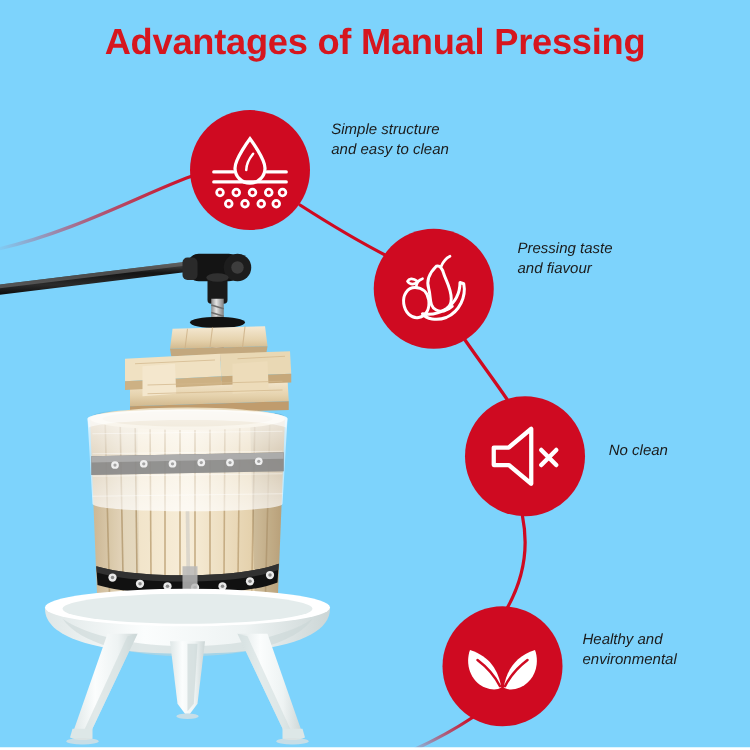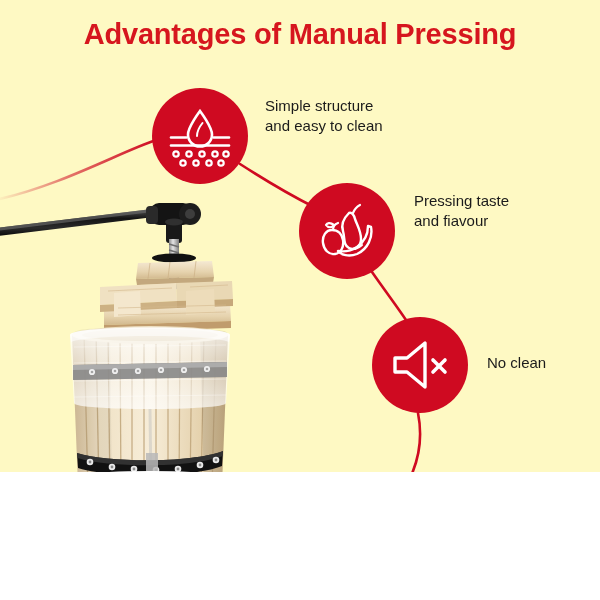--- a/index.html
+++ b/index.html
@@ -6,22 +6,22 @@
     margin: 0;
     padding: 0;
     background: #ffffff;
   }
   body {
     font-family: "Liberation Sans", sans-serif;
   }
   #infographic {
     position: relative;
     width: 600px;
-    height: 472px;
-    background: #fef9c3;
+    height: 598px;
+    background: #7dd3fc;
     overflow: hidden;
   }
 
   
   #page-title {
     position: absolute;
     left: 0;
     top: 18px;
     width: 600px;
     text-align: center;
@@ -50,21 +50,22 @@
     background: #cf0a21;
     display: flex;
     align-items: center;
     justify-content: center;
   }
   .feature-icon { display: block; }
 
   .feature-label {
     position: absolute;
     font-family: "Liberation Sans", sans-serif;
-    font-size: 15px;
+    font-style: italic;
+    font-size: 12px;
     line-height: 1.33;
     color: #1b1b1b;
     white-space: pre-line;
   }
 
   
   #product-image {
     position: absolute;
     left: 0;
     top: 195px;
@@ -157,20 +158,22 @@
   <div class="feature-label" style="left:487px; top:353px;">No clean</div>
 
   <div class="feature-circle" style="left:354px; top:485px; width:96px; height:96px;">
     <svg class="feature-icon" width="68" height="60" viewBox="0 0 68 60" xmlns="http://www.w3.org/2000/svg">
       <path d="M33 47 C 31 34, 24 22, 8 17 C 4 28, 8 42, 20 47 C 25 49, 30 49, 33 47 Z" fill="#ffffff"></path>
       <path d="M35 47 C 37 34, 44 22, 60 17 C 64 28, 60 42, 48 47 C 43 49, 38 49, 35 47 Z" fill="#ffffff"></path>
       <path d="M14 25 C 22 31, 28 38, 32 46" fill="none" stroke="#cf0a21" stroke-width="2" stroke-linecap="round"></path>
       <path d="M54 25 C 46 31, 40 38, 36 46" fill="none" stroke="#cf0a21" stroke-width="2" stroke-linecap="round"></path>
     </svg>
   </div>
+  <div class="feature-label" style="left:466px; top:504px;">Healthy and
+environmental</div>
 
   <div id="product-image">
     <svg id="product-svg" width="300" height="405" viewBox="0 0 300 405" xmlns="http://www.w3.org/2000/svg">
       <defs>
         <linearGradient id="woodV" x1="0" y1="0" x2="1" y2="0">
           <stop offset="0" stop-color="#d6bf99"></stop>
           <stop offset="0.18" stop-color="#f0e2c6"></stop>
           <stop offset="0.50" stop-color="#f7edd8"></stop>
           <stop offset="0.82" stop-color="#e5d2ae"></stop>
           <stop offset="1" stop-color="#c9ae82"></stop>

